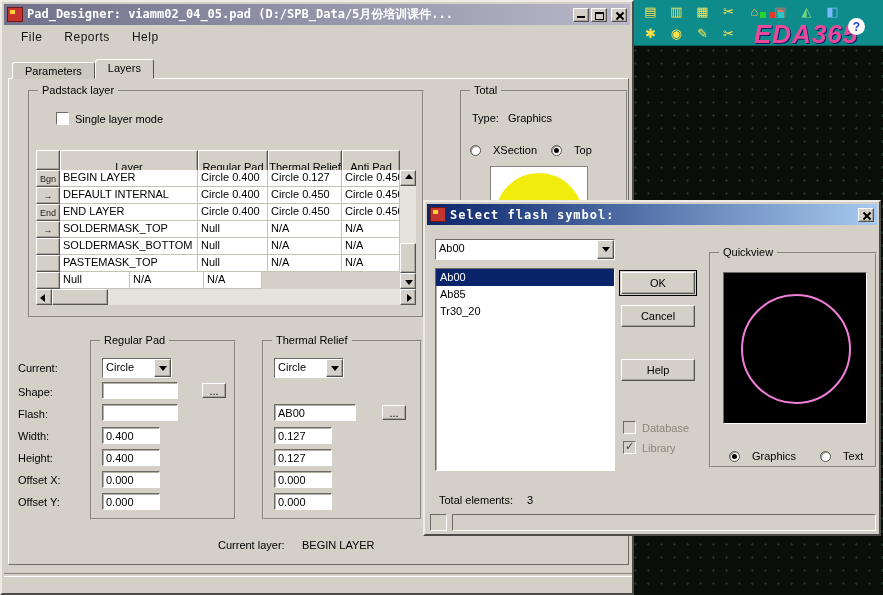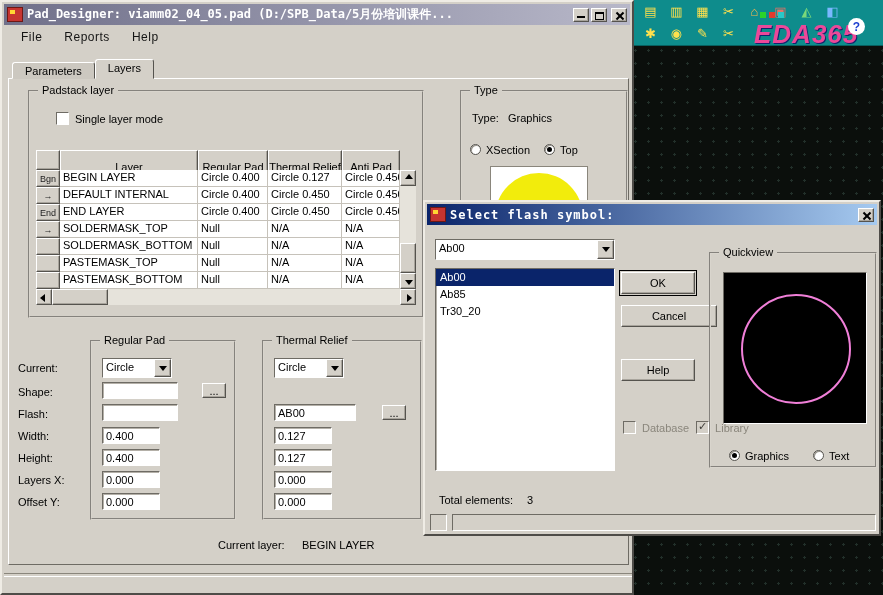--- a/index.html
+++ b/index.html
@@ -59,21 +59,21 @@
            border:1px solid; border-color:#fff #6e6b64 #6e6b64 #fff; box-sizing:border-box; }
 
   
   .cb-item { display:flex; align-items:center; gap:6px; }
   .cbx { width:13px; height:13px; background:#fff; border:1px solid;
          border-color:#6e6b64 #fff #fff #6e6b64; box-sizing:border-box; position:relative; }
   .cbx.checked::after { content:"\2713"; position:absolute; left:1px; top:-2px;
          font-size:11px; color:#3c3a36; }
   .cb-item.disabled .cbx { background:#d4d0c8; }
   .cb-item.disabled .cb-label { color:#8a867c; }
-  .radio-item { display:flex; align-items:flex-start; gap:5px; font-size:11px; }
+  .radio-item { display:flex; align-items:flex-end; gap:12px; font-size:11px; }
   .radio { width:11px; height:11px; border-radius:50%; background:#fff;
            border:1px solid #55534e; box-shadow:inset 1px 1px 0 #9a968e;
            position:relative; box-sizing:border-box; flex:0 0 auto; }
   .radio.on::after { content:""; position:absolute; left:2px; top:2px;
            width:5px; height:5px; border-radius:50%; background:#000; }
 
   
   .thead { display:flex; height:20px; }
   .th, .corner, .tag { font-size:11px; }
   .trow { display:flex; height:17px; }
@@ -263,21 +263,20 @@
           </div>
           <div class="trow">
             <div class="tag raised"></div>
             <div class="td" style="width: 138px;">PASTEMASK_TOP</div>
             <div class="td" style="width: 70px;">Null</div>
             <div class="td" style="width: 74px;">N/A</div>
             <div class="td" style="width: 58px;">N/A</div>
           </div>
           <div class="trow">
             <div class="tag raised"></div>
-            <div class="td" style="width: 138px;">PASTEMASK_BOTTOM</div>
             <div class="td" style="width: 70px;">Null</div>
             <div class="td" style="width: 74px;">N/A</div>
             <div class="td" style="width: 58px;">N/A</div>
           </div>
         </div>
     </div>
 
     <div class="abs" style="left:398px;top:168px;width:16px;height:119px">
       <div class="sb-btn raised">
           <span class="tri up"></span>
@@ -294,21 +293,21 @@
           <span class="tri left"></span>
         </div>
       <div class="raised" style="width:56px;height:16px"></div>
       <div class="sb-track" style="flex:1"></div>
       <div class="sb-btn raised">
           <span class="tri right"></span>
         </div>
     </div>
 
     <div class="group" style="left:458px;top:88px;width:168px;height:164px">
-      <span class="legend">Type</span>
+      <span class="legend">Total</span>
     </div>
     <span class="abs" style="left:470px;top:110px">Type:</span>
     <span class="abs" style="left:506px;top:110px">Graphics</span>
     <div class="abs" style="left:468px;top:142px;display:flex;gap:14px">
         <label class="radio-item">
           <span class="radio"></span>
           <span>XSection</span>
         </label>
         <label class="radio-item">
           <span class="radio on"></span>
@@ -317,21 +316,21 @@
       </div>
     <div class="abs" style="left:488px;top:164px;width:98px;height:88px;background:#fff;border:1px solid #8a867c;overflow:hidden">
       <span class="pad-circle" style="left:4px;top:6px;width:88px;height:88px"></span>
     </div>
 
     <span class="flabel" style="top:360px">Current:</span>
     <span class="flabel" style="top:384px">Shape:</span>
     <span class="flabel" style="top:406px">Flash:</span>
     <span class="flabel" style="top:428px">Width:</span>
     <span class="flabel" style="top:450px">Height:</span>
-    <span class="flabel" style="top:472px">Layers X:</span>
+    <span class="flabel" style="top:472px">Offset X:</span>
     <span class="flabel" style="top:494px">Offset Y:</span>
 
     <div class="group" style="left:88px;top:338px;width:146px;height:180px">
       <span class="legend">Regular Pad</span>
     </div>
     <div class="combo abs" style="left:100px;top:356px;width:70px;height:20px">
       <span class="val">Circle</span>
       <span class="drop raised">
           <span class="tri down"></span>
         </span>
@@ -380,24 +379,24 @@
         </span>
     </div>
 
     <div class="list abs" style="left:10px;top:66px;width:180px;height:203px">
         <div class="list-item selected">Ab00</div>
         <div class="list-item">Ab85</div>
         <div class="list-item">Tr30_20</div>
       </div>
 
     <div class="btn raised default abs" style="left:196px;top:70px;width:74px;height:22px">OK</div>
-    <div class="btn raised abs" style="left:196px;top:103px;width:96px;height:22px">Cancel</div>
+    <div class="btn raised abs" style="left:196px;top:103px;width:74px;height:22px">Cancel</div>
     <div class="btn raised abs" style="left:196px;top:157px;width:74px;height:22px">Help</div>
 
-    <div class="abs" style="left:198px;top:219px;display:flex;flex-direction:row;gap:7px">
+    <div class="abs" style="left:198px;top:219px;display:flex;flex-direction:column;gap:7px">
         <label class="cb-item disabled">
           <span class="cbx"></span>
           <span class="cb-label">Database</span>
         </label>
         <label class="cb-item disabled">
           <span class="cbx checked"></span>
           <span class="cb-label">Library</span>
         </label>
       </div>
 

